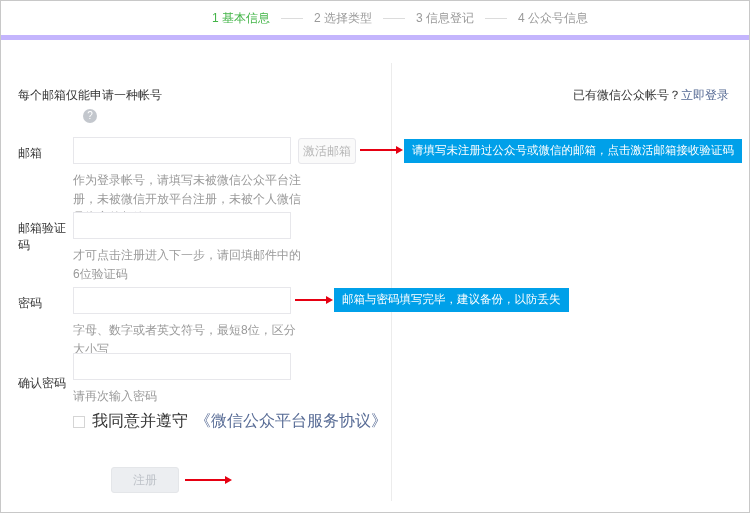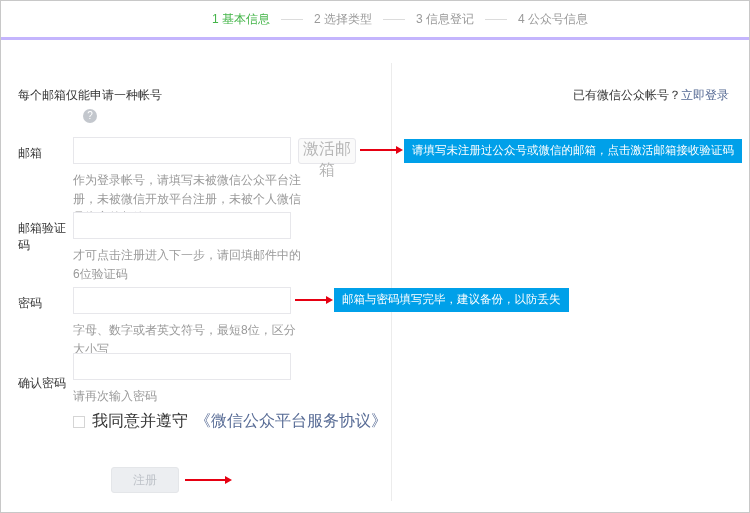--- a/index.html
+++ b/index.html
@@ -7,21 +7,21 @@
   body { font-family:"Liberation Sans","DejaVu Sans",sans-serif; }
 
   .page {
     position:relative; width:750px; height:513px;
     background:#fff; border:1px solid #c8c8c8; overflow:hidden;
   }
 
   
   .stepper {
     position:absolute; top:0; left:0; right:0; height:39px;
-    border-bottom:3px solid #c4b5fd;
+    border-bottom:5px solid #c4b5fd;
     display:flex; align-items:center; justify-content:center; gap:11px;
     font-size:12px; color:#9a9a9a; padding-left:50px;
   }
   .step { white-space:nowrap; }
   .step.active { color:#44b549; }
   .step-sep { width:22px; height:1px; background:#dcdcdc; }
 
   
   .email-note {
     position:absolute; top:86px; left:17px;
@@ -49,21 +49,21 @@
   .f-confirm { top:352px;align-items:center; }
   .lbl { width:55px; flex:none; font-size:12px; color:#353535; padding-top:8px; }
   .ctrl { position:relative; }
   input.txt {
     width:218px; height:27px; border:1px solid #e7e7eb; background:#fff;
     font-size:12px; padding:0 6px; outline:none; display:block;
   }
   .btn-activate {
     position:absolute; left:225px; top:1px; width:58px; height:26px;
     background:#fafafa; border:1px solid #e7e7eb; border-radius:3px;
-    color:#b6b6b6; font-size:16px; cursor:pointer;
+    color:#b6b6b6; font-size:12px; cursor:pointer;
   }
   .help { width:228px; font-size:12px; color:#9a9a9a; line-height:1.55; margin-top:7px; }
 
   
   .agreement {
     position:absolute; left:72px; top:410px;
     display:flex; align-items:center; gap:7px; font-size:16px; color:#353535;
   }
   .checkbox { width:12px; height:12px; border:1px solid #d5d5d5; background:#fff; flex:none; cursor:pointer; }
   .agreement a { color:#576b95; text-decoration:none; cursor:pointer; }

